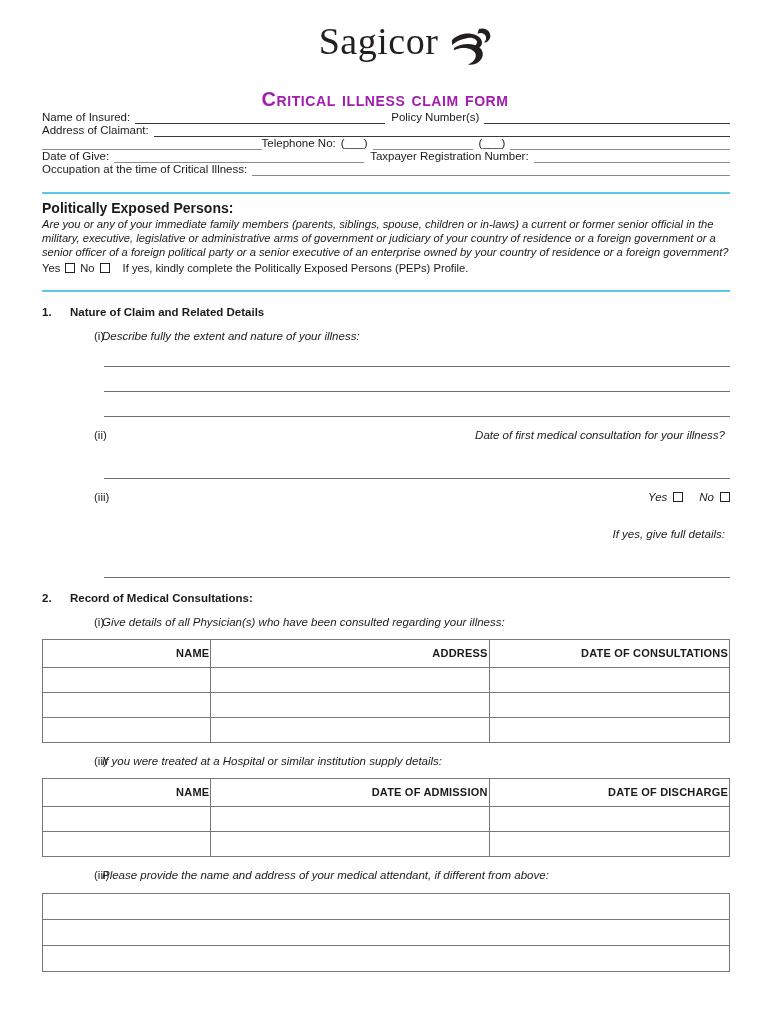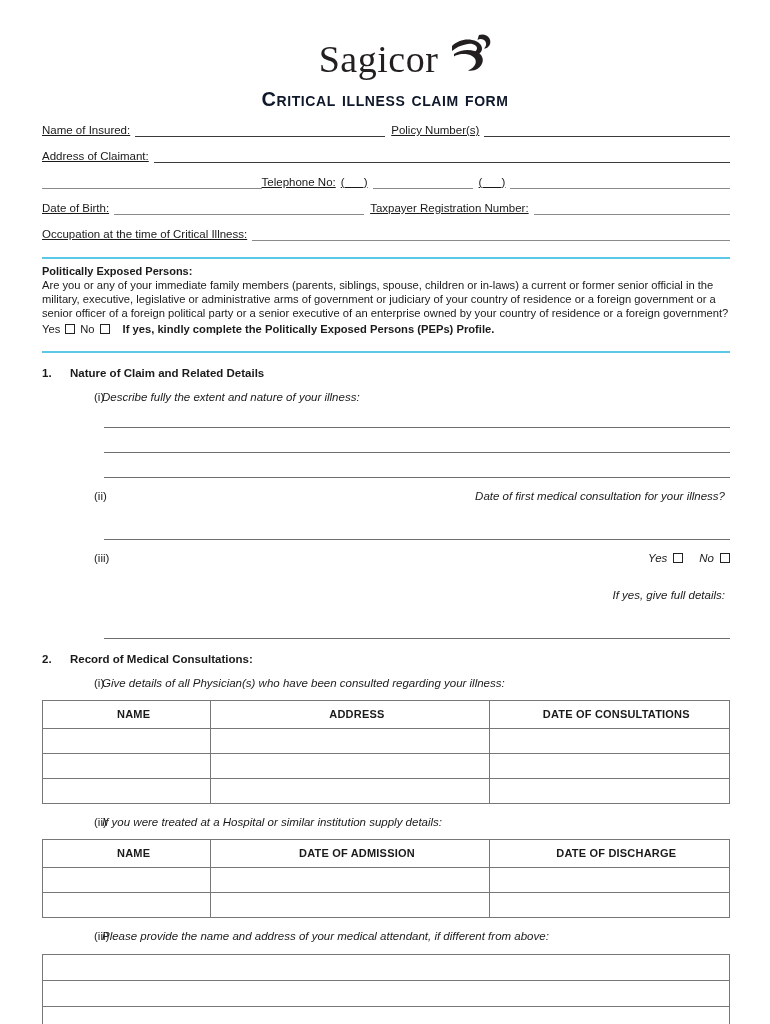--- a/index.html
+++ b/index.html
@@ -20,61 +20,60 @@
     box-sizing: border-box;
   }
 
   
   .header {
     padding-top: 22px;
     text-align: center;
   }
   .logo-row {
     display: flex;
-    align-items: flex-end;
+    align-items: flex-start;
     justify-content: center;
     gap: 10px;
     height: 56px;
     padding-left: 47px;
   }
   .logo-word {
     font-family: "Liberation Serif", serif;
     font-size: 38px;
     letter-spacing: 0.5px;
     color: #231f20;
     line-height: 1;
   }
   .logo-mark {
     width: 50px;
     height: 50px;
     display: block;
   }
   .form-title {
     margin-top: 10px;
     font-size: 20px;
-    color: #0f172a;
+    color: #a21caf;
     letter-spacing: 0.6px;
     font-weight: 700;
     font-variant: small-caps;
     text-transform: lowercase;
   }
   .form-title::first-letter { text-transform: uppercase; }
 
   
   .body-wrap {
     padding: 0 40px 0 42px;
     box-sizing: border-box;
   }
   .field-row {
     display: flex;
     align-items: flex-end;
     font-size: 11.5px;
-    margin-top: 13px;
+    margin-top: 0;
     white-space: nowrap;
-    text-decoration: underline;
   }
   .field-label {
     flex: 0 0 auto;
     padding-right: 5px;
     line-height: 13px;
   }
   .rule {
     flex: 1 1 auto;
     border-bottom: 1px solid #3a3a3a;
     height: 11px;
@@ -86,45 +85,46 @@
 
   
   .blue-rule {
     height: 2px;
     background: #5bc8e8;
     margin: 16px 0 6px 0;
   }
 
   
   .pep-title {
-    font-size: 11px;
+    font-size: 14px;
     font-weight: 700;
     margin-bottom: 1px;
   }
   .pep-para {
     font-size: 11.2px;
     line-height: 14.2px;
     text-align: left;
+    font-style: italic;
   }
   .pep-answer {
     display: flex;
     align-items: center;
     font-size: 11.2px;
     margin-top: 2px;
     gap: 5px;
   }
   .chk {
     display: inline-block;
     width: 10px;
     height: 10px;
     border: 1.3px solid #222;
     background: #fff;
     box-sizing: border-box;
   }
-  .pep-note { font-weight: 700; margin-left: 8px; }
+  .pep-note { font-weight: 400; margin-left: 8px; }
 
   
   .section-head {
     display: flex;
     font-size: 11.5px;
     font-weight: 700;
     margin-top: 14px;
   }
   .section-num { width: 28px; flex: 0 0 28px; }
   .sub-item {
@@ -165,21 +165,21 @@
     margin-top: 11px;
     table-layout: fixed;
   }
   table.grid th, table.grid td {
     border: 1.2px solid #777;
     height: 22px;
     font-size: 11px;
   }
   table.grid th {
     font-weight: 700;
-    text-align: center;
+    text-align: right;
     height: 25px;
     letter-spacing: 0.2px;
     padding-left: 15px;
   }
   .col-a { width: 24.5%; }
   .col-b { width: 40.5%; }
   .col-c { width: 35%; }
 
   table.plain {
     width: 100%;
@@ -228,21 +228,21 @@
       <span class="rule thin"></span>
       <span class="field-label">Telephone No:</span>
       <span class="field-label">(___)</span>
       <span class="rule thin w-md"></span>
       <span class="gap6"></span>
       <span class="field-label">(___)</span>
       <span class="rule thin"></span>
     </div>
 
     <div class="field-row">
-      <span class="field-label">Date of Birth:</span>
+      <span class="field-label">Date of Give:</span>
       <span class="rule thin w-xl"></span>
       <span class="gap6"></span>
       <span class="field-label">Taxpayer Registration Number:</span>
       <span class="rule thin"></span>
     </div>
 
     <div class="field-row">
       <span class="field-label">Occupation at the time of Critical Illness:</span>
       <span class="rule thin"></span>
     </div>

